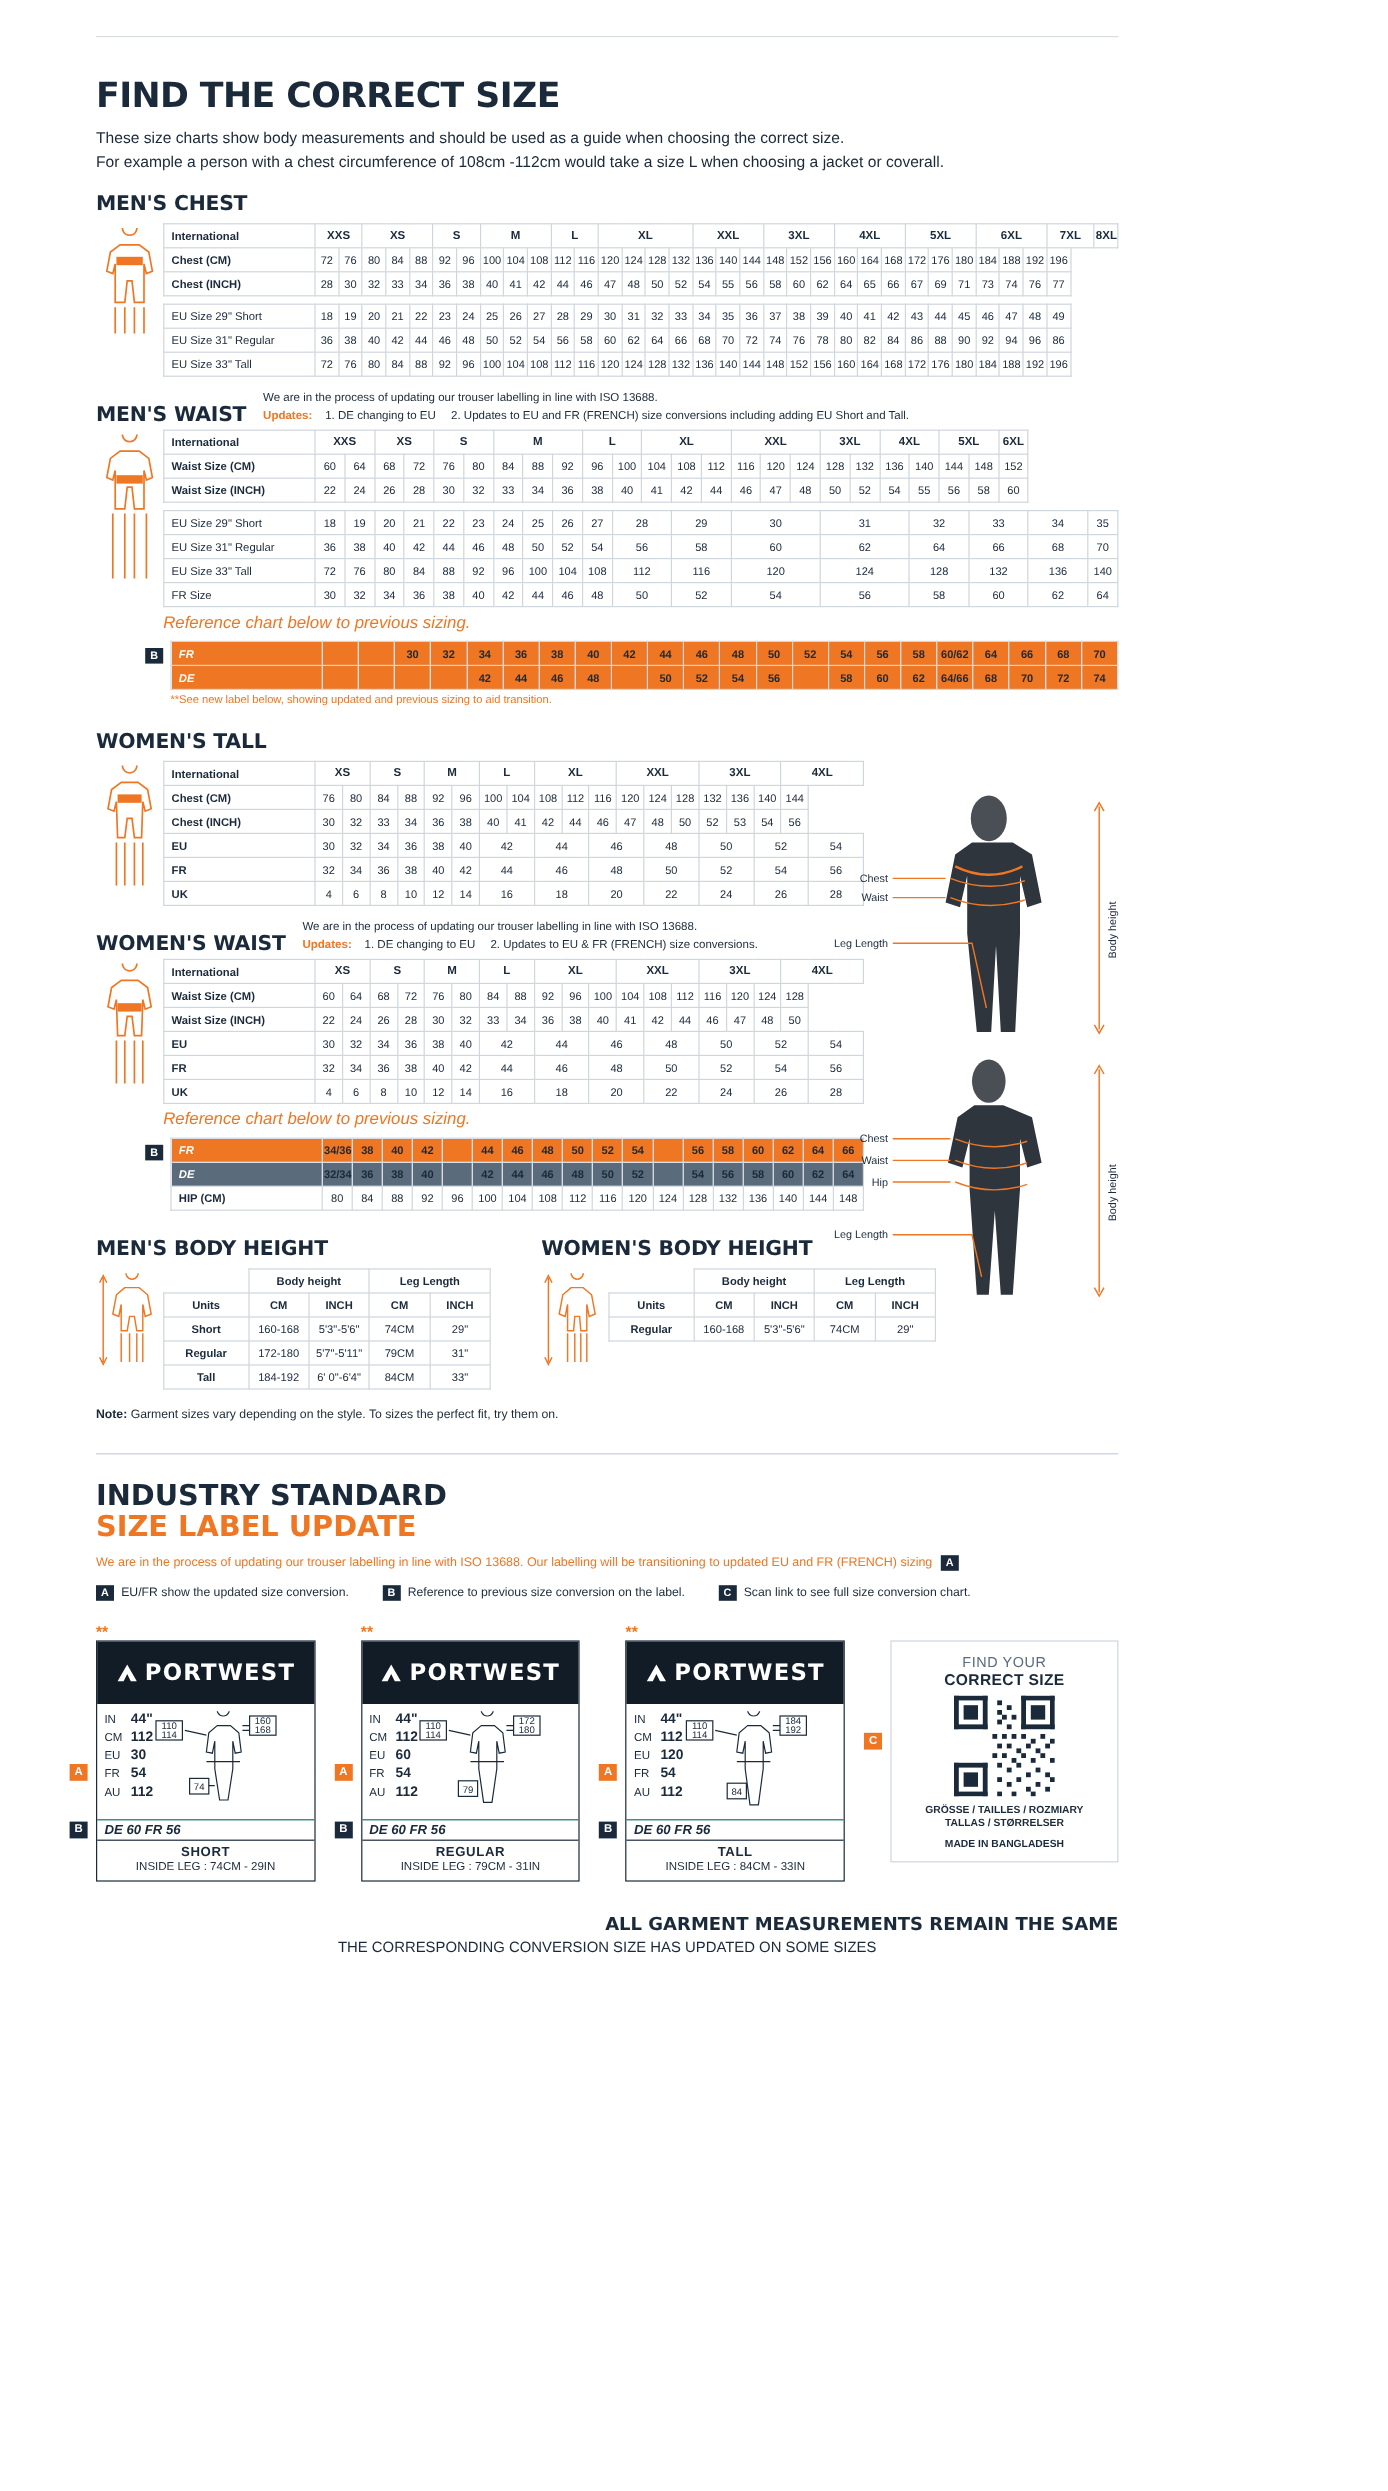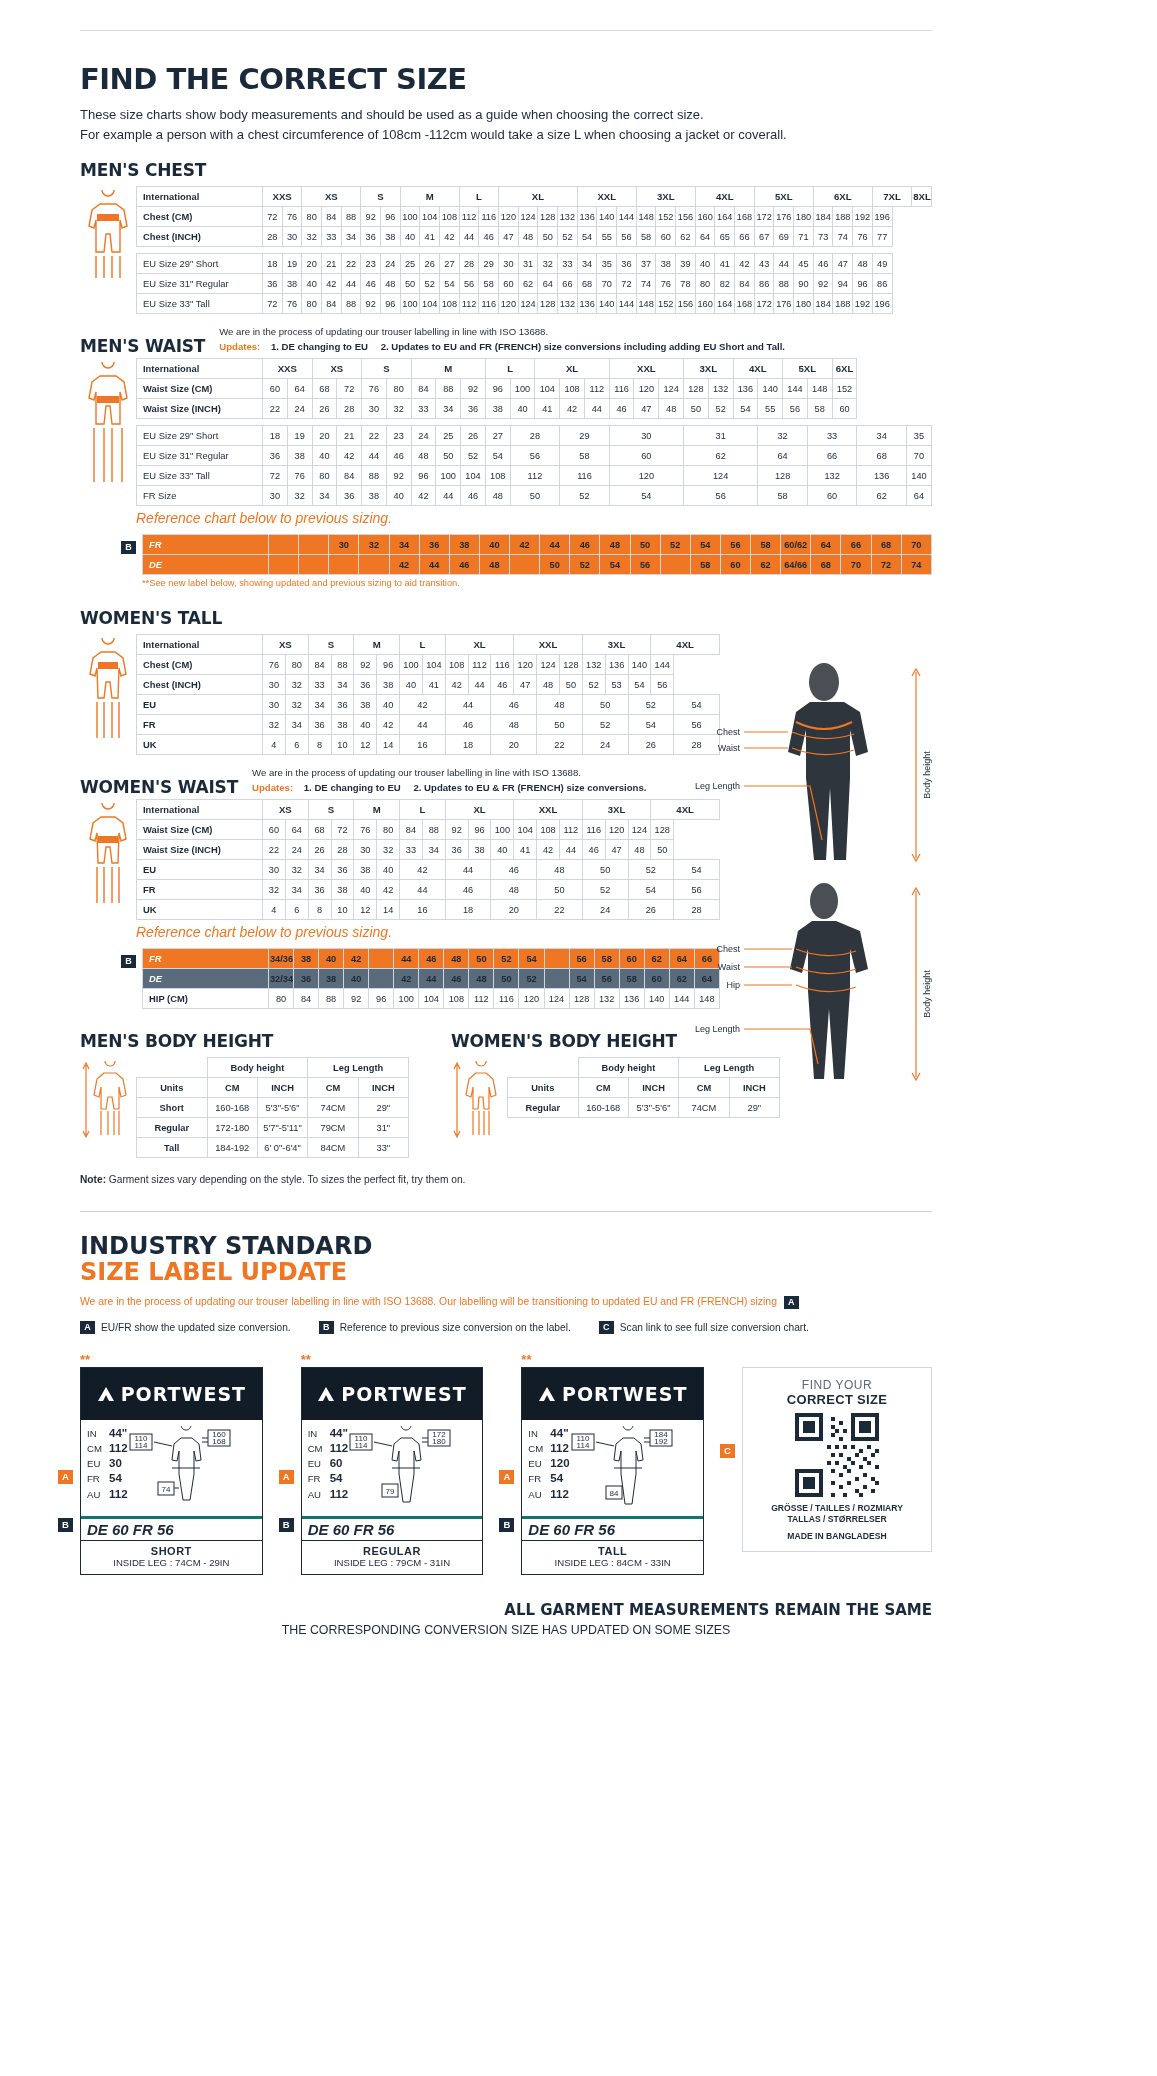--- a/index.html
+++ b/index.html
@@ -45,21 +45,21 @@
   
   .orange td{background:#ef7622;color:#ffffff;border-color:#ef7622;font-weight:bold;}
   .orange td.lbl{background:#ef7622;color:#ffffff;font-style:italic;text-align:left;}
   .orange.dark td{background:#5a6b7b;}
   .btag{
     display:inline-block;width:15px;height:13px;background:#1b2a3a;color:#fff;
     font-size:9px;font-weight:bold;text-align:center;line-height:13px;
   }
 
   .note-update{font-size:9.6px;color:#1b2a3a;margin:4px 0 2px 0;text-align:left;}
-  .note-update .b{font-weight:bold;color:#1b2a3a;}
+  .note-update .b{font-weight:normal;color:#1b2a3a;}
   .note-update .u{font-weight:bold;color:#ef7622;}
   .ref-note{font-size:14px;font-style:italic;color:#ef7622;margin:4px 0 2px 0;}
   .see-note{font-size:9.3px;color:#ef7622;margin:3px 0 0 0;}
 
   
   .people{position:absolute;right:78px;top:660px;width:250px;}
   .person{position:relative;margin-bottom:14px;}
 
   
   .bh-wrap{display:flex;gap:42px;margin-top:6px;}
@@ -83,21 +83,21 @@
   .labels{display:flex;gap:38px;margin-top:6px;}
   .labelcard{position:relative;width:190px;}
   .stars{color:#ef7622;font-size:13px;font-weight:bold;height:13px;margin-bottom:2px;}
   .lbl-box{border:1px solid #1b2a3a;background:#fff;}
   .lbl-top{background:#111c26;color:#fff;height:52px;display:flex;align-items:center;justify-content:center;}
   .brand{font-family:"DejaVu Sans", sans-serif;font-size:19px;font-weight:bold;letter-spacing:1px;}
   .lbl-body{display:flex;padding:6px 6px 4px 6px;min-height:86px;}
   .spec{font-size:9.6px;line-height:1.32;}
   .spec b{font-weight:bold;}
   .spec .big{font-size:11.5px;font-weight:bold;}
-  .lbl-de{border-top:3px solid #0f766e;font-size:15px;font-style:italic;padding:2px 6px;font-weight:bold;}
+  .lbl-de{border-top:1px solid #0f766e;font-size:11px;font-style:italic;padding:2px 6px;font-weight:bold;}
   .lbl-foot{border-top:1px solid #1b2a3a;text-align:center;font-size:9.6px;padding:4px 2px 6px 2px;}
   .lbl-foot .big{font-weight:bold;font-size:11px;letter-spacing:.5px;}
   .tagA,.tagB{position:absolute;left:-22px;width:15px;height:14px;background:#ef7622;color:#fff;font-size:9.5px;font-weight:bold;text-align:center;line-height:14px;}
   .tagB{background:#1b2a3a;}
 
   .qrcard{width:190px;border:1px solid #cfd6dc;text-align:center;padding:10px 8px;box-sizing:border-box;}
   .qr-t1{font-size:12px;color:#5a6b7b;letter-spacing:.5px;}
   .qr-t2{font-size:13px;color:#1b2a3a;font-weight:bold;letter-spacing:.3px;margin-bottom:6px;}
   .qr-foot{font-size:8.6px;font-weight:bold;color:#1b2a3a;line-height:1.35;margin-top:6px;}
   .qr-made{font-size:8.6px;font-weight:bold;margin-top:5px;}

